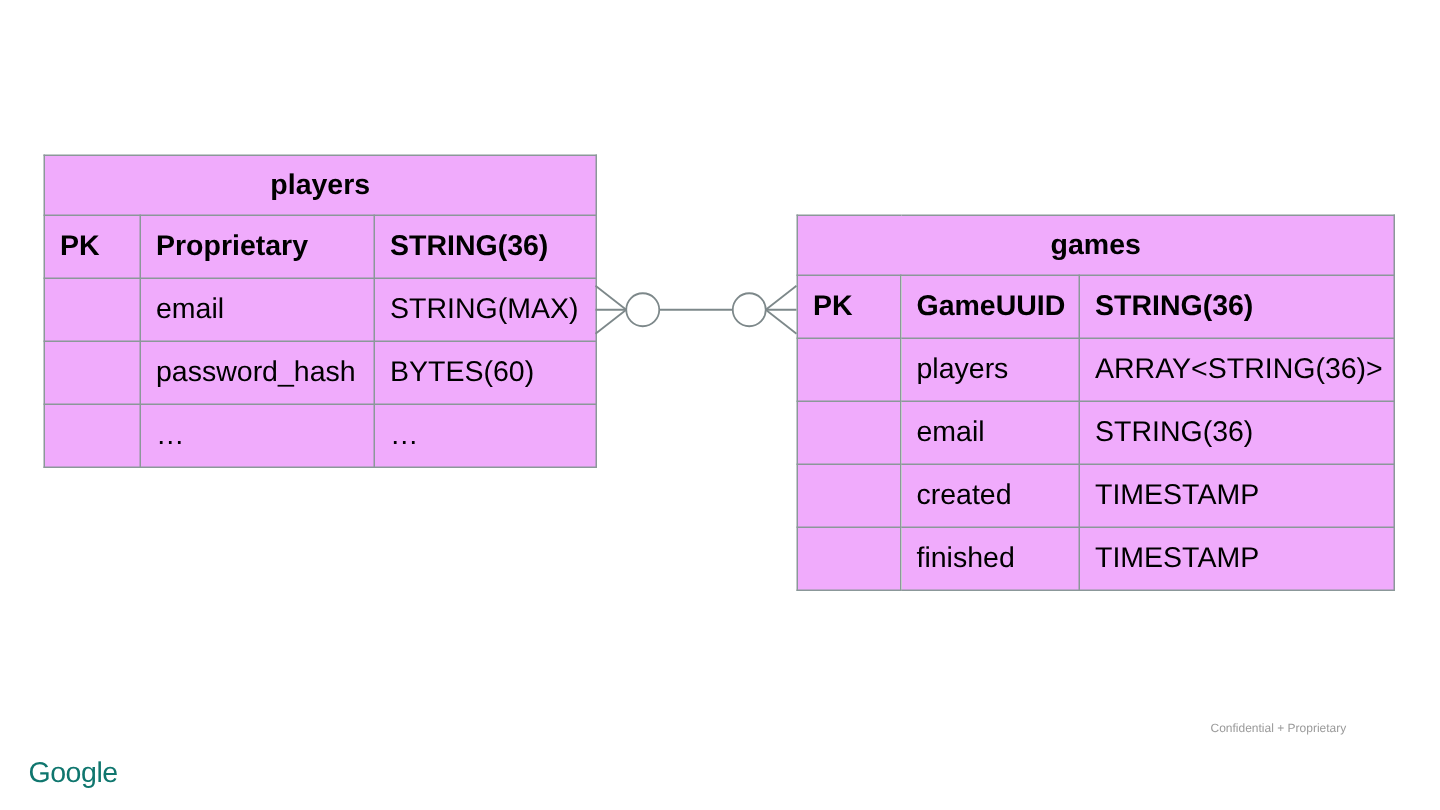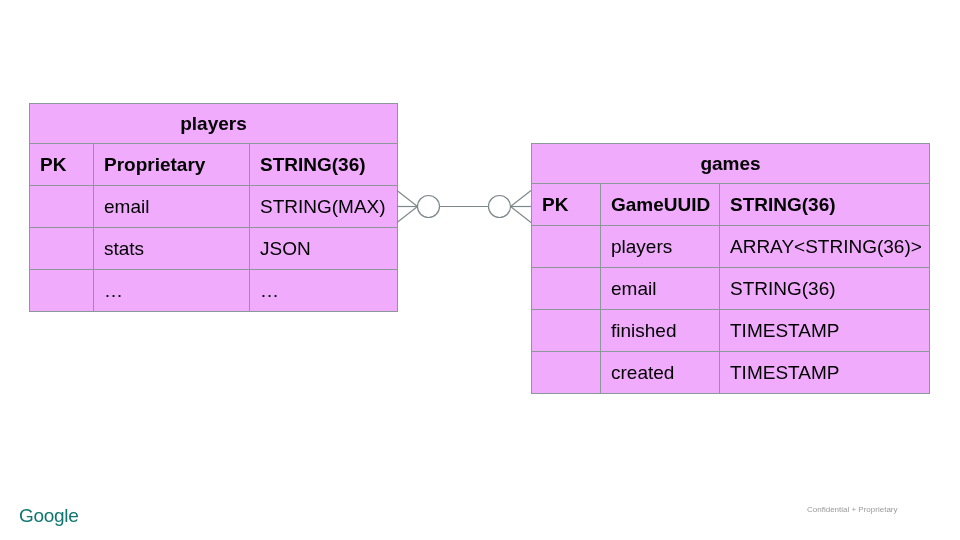--- a/index.html
+++ b/index.html
@@ -56,21 +56,20 @@
     font-size: 19px;
     letter-spacing: -0.3px;
     color: #0f766e;
   }
   .footer-note {
     position: absolute;
     left: 807px;
     top: 481px;
     font-size: 8px;
     color: #9a9a9a;
-    margin-top: 24px;
   }
 </style>
 </head>
 <body>
 
 <div class="slide">
 
   <table class="er-table" id="players-table">
     <colgroup>
         <col style="width:64px">
@@ -86,22 +85,22 @@
         <td>Proprietary</td>
         <td>STRING(36)</td>
       </tr>
       <tr>
         <td class="key-col"></td>
         <td>email</td>
         <td>STRING(MAX)</td>
       </tr>
       <tr>
         <td class="key-col"></td>
-        <td>stats</td>
-        <td>JSON</td>
+        <td>password_hash</td>
+        <td>BYTES(60)</td>
       </tr>
       <tr>
         <td class="key-col"></td>
         <td>…</td>
         <td>…</td>
       </tr>
     </tbody>
   </table>
 
   <svg id="connector" width="136" height="47" viewBox="0 0 136 47">
@@ -142,26 +141,26 @@
         <td>players</td>
         <td>ARRAY&lt;STRING(36)&gt;</td>
       </tr>
       <tr>
         <td class="key-col"></td>
         <td>email</td>
         <td>STRING(36)</td>
       </tr>
       <tr>
         <td class="key-col"></td>
-        <td>finished</td>
+        <td>created</td>
         <td>TIMESTAMP</td>
       </tr>
       <tr>
         <td class="key-col"></td>
-        <td>created</td>
+        <td>finished</td>
         <td>TIMESTAMP</td>
       </tr>
     </tbody>
   </table>
 
   <div class="footer-logo">Google</div>
   <div class="footer-note">Confidential + Proprietary</div>
 
 </div>
 

